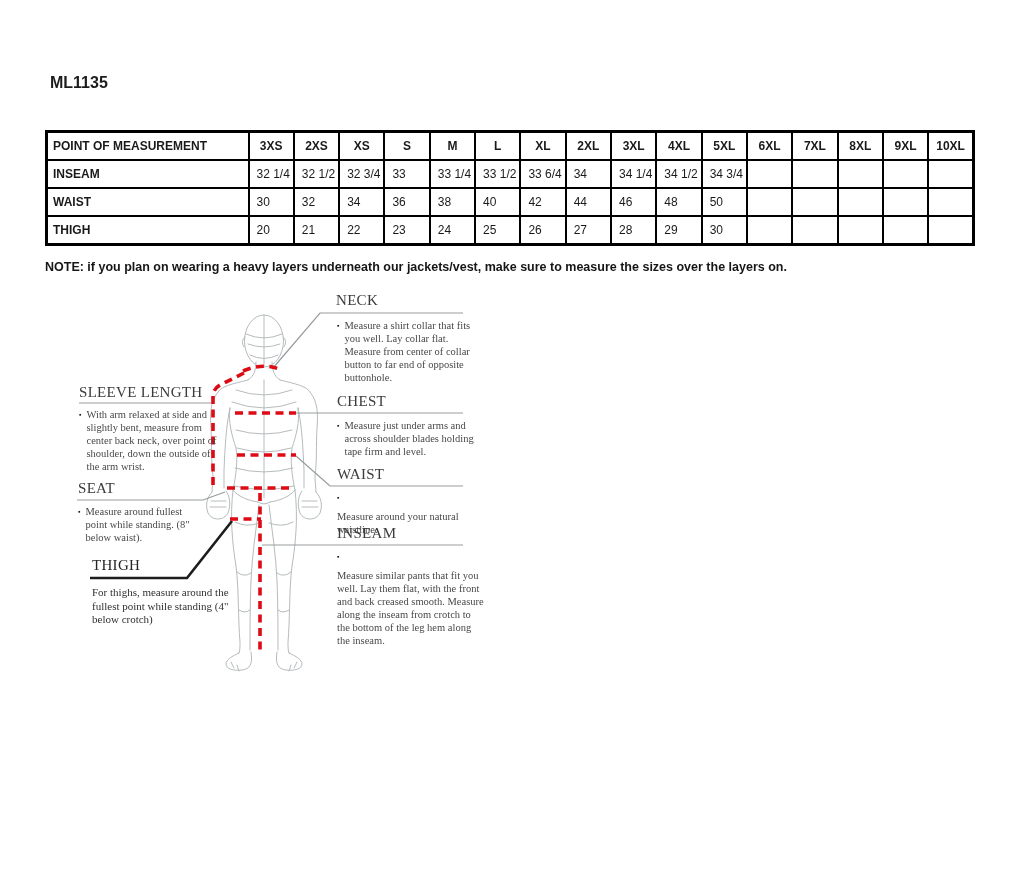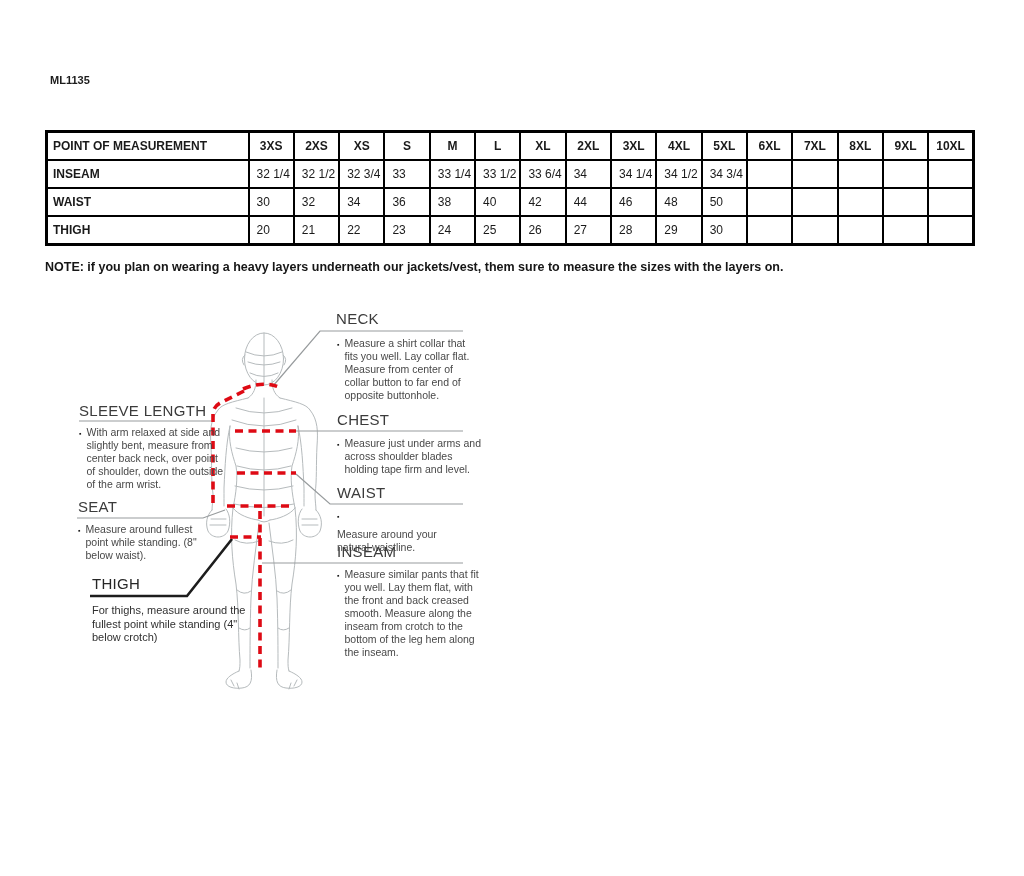--- a/index.html
+++ b/index.html
@@ -1,50 +1,50 @@
 <!DOCTYPE html>
 <html><head>
 <meta charset="utf-8">
 <style>
   html,body{margin:0;padding:0;background:#ffffff;}
   .page{
     position:relative;width:1024px;height:876px;background:#ffffff;
     font-family:"Liberation Sans",sans-serif;color:#1a1a1a;overflow:hidden;
   }
-  .doc-title{position:absolute;left:50px;top:74px;font-size:11px;font-weight:bold;color:#1c1c1c;}
+  .doc-title{position:absolute;left:50px;top:74px;font-size:16px;font-weight:bold;color:#1c1c1c;}
 
   
   .size-table-wrap{position:absolute;left:45px;top:130px;width:1004px;}
   table.size-table{border-collapse:collapse;table-layout:fixed;width:930px;border:3px solid #000;}
   table.size-table th,table.size-table td{
     border:2px solid #000;height:26px;font-size:12px;vertical-align:middle;
     padding:0 2px 0 7px;text-align:left;white-space:nowrap;overflow:hidden;
   }
   table.size-table th{font-weight:bold;text-align:center;padding:0 1px;}
   table.size-table th.first{text-align:left;padding-left:5px;}
   table.size-table td.first{font-weight:bold;padding-left:5px;}
 
   .note{position:absolute;left:45px;top:260px;width:900px;font-size:12.5px;font-weight:bold;color:#161616;}
 
   
-  .diagram{position:absolute;left:60px;top:308px;width:420px;height:385px;}
+  .diagram{position:absolute;left:60px;top:290px;width:420px;height:385px;font-family:Liberation Serif, serif;}
   .diagram svg{position:absolute;left:0;top:0;}
   .dg-head{
     position:absolute;font-size:15px;color:#3b3b3b;letter-spacing:.3px;
     font-weight:normal;white-space:nowrap;
   }
   .dg-text{position:absolute;font-size:10.5px;line-height:13px;color:#484848;display:flex;gap:5px;}
   .dg-text .bullet{font-size:7px;line-height:13px;color:#1f1f1f;flex:0 0 auto;padding-top:1px;}
   .dg-text .txt{flex:1 1 auto;}
   .dg-text.no-bullet{display:block;color:#303030;font-size:11px;line-height:13.5px;}
 
   .p-neck-h{left:276px;top:2px;}      .p-neck-t{left:277px;top:29px;width:142px;}
   .p-chest-h{left:277px;top:103px;}   .p-chest-t{left:277px;top:129px;width:148px;}
   .p-waist-h{left:277px;top:176px;}   .p-waist-t{left:277px;top:201px;width:125px;flex-direction:column;}
-  .p-inseam-h{left:277px;top:235px;}  .p-inseam-t{left:277px;top:260px;width:148px;}
+  .p-inseam-h{left:277px;top:235px;}  .p-inseam-t{left:277px;top:260px;width:148px;flex-direction:column;}
   .p-sleeve-h{left:19px;top:94px;}    .p-sleeve-t{left:19px;top:118px;width:146px;}
   .p-seat-h{left:18px;top:190px;}     .p-seat-t{left:18px;top:215px;width:125px;}
   .p-thigh-h{left:32px;top:267px;color:#262626;} .p-thigh-t{left:32px;top:296px;width:160px;}
 </style>
 </head>
 <body>
 
 <div class="page" style="--measure-line: #de0a14; --figure-outline: #b6bbbd; --leader-line: #979b9d; --thigh-leader: #1d1d1d;">
 
   <div class="doc-title">ML1135</div>
@@ -146,21 +146,21 @@
             <td></td>
             <td></td>
             <td></td>
             <td></td>
             <td></td>
           </tr>
         </tbody>
     </table>
   </div>
 
-  <div class="note">NOTE: if you plan on wearing a heavy layers underneath our jackets/vest, them sure to measure the sizes with the layers on.</div>
+  <div class="note">NOTE: if you plan on wearing a heavy layers underneath our jackets/vest, make sure to measure the sizes over the layers on.</div>
 
   <div class="diagram">
 
     <svg width="420" height="385" viewBox="0 0 420 385">
 
       <g fill="none" stroke="var(--figure-outline,#b6bbbd)" stroke-width="1" stroke-linecap="round">
         <ellipse cx="204" cy="51" rx="19.5" ry="26"></ellipse>
         <path d="M 186,44 Q 204,52 222,44"></path>
         <path d="M 188,54 Q 204,60 220,54"></path>
         <path d="M 190,65 Q 204,72 218,65"></path>

